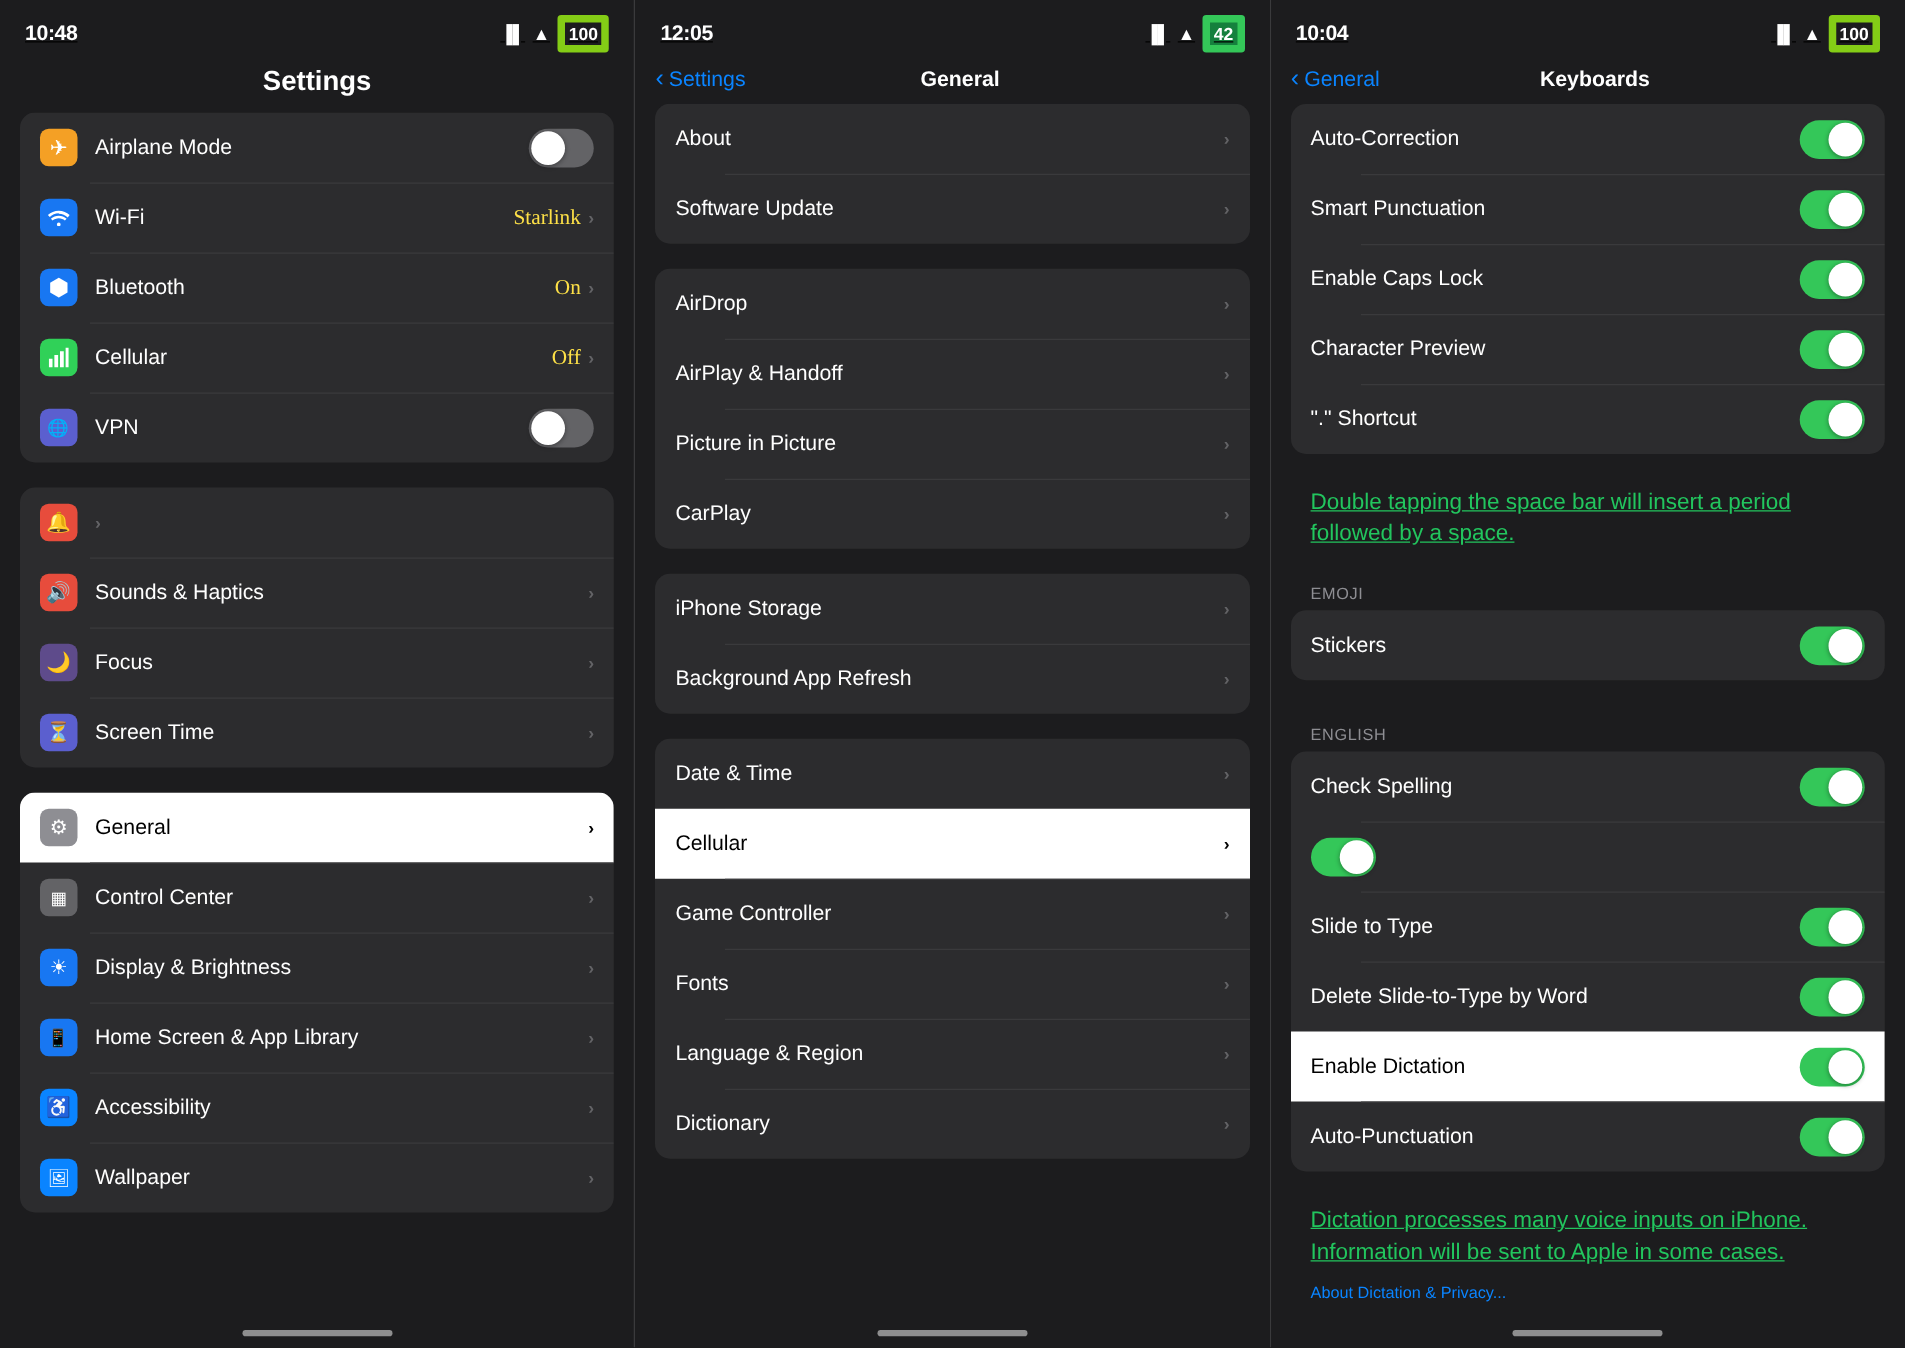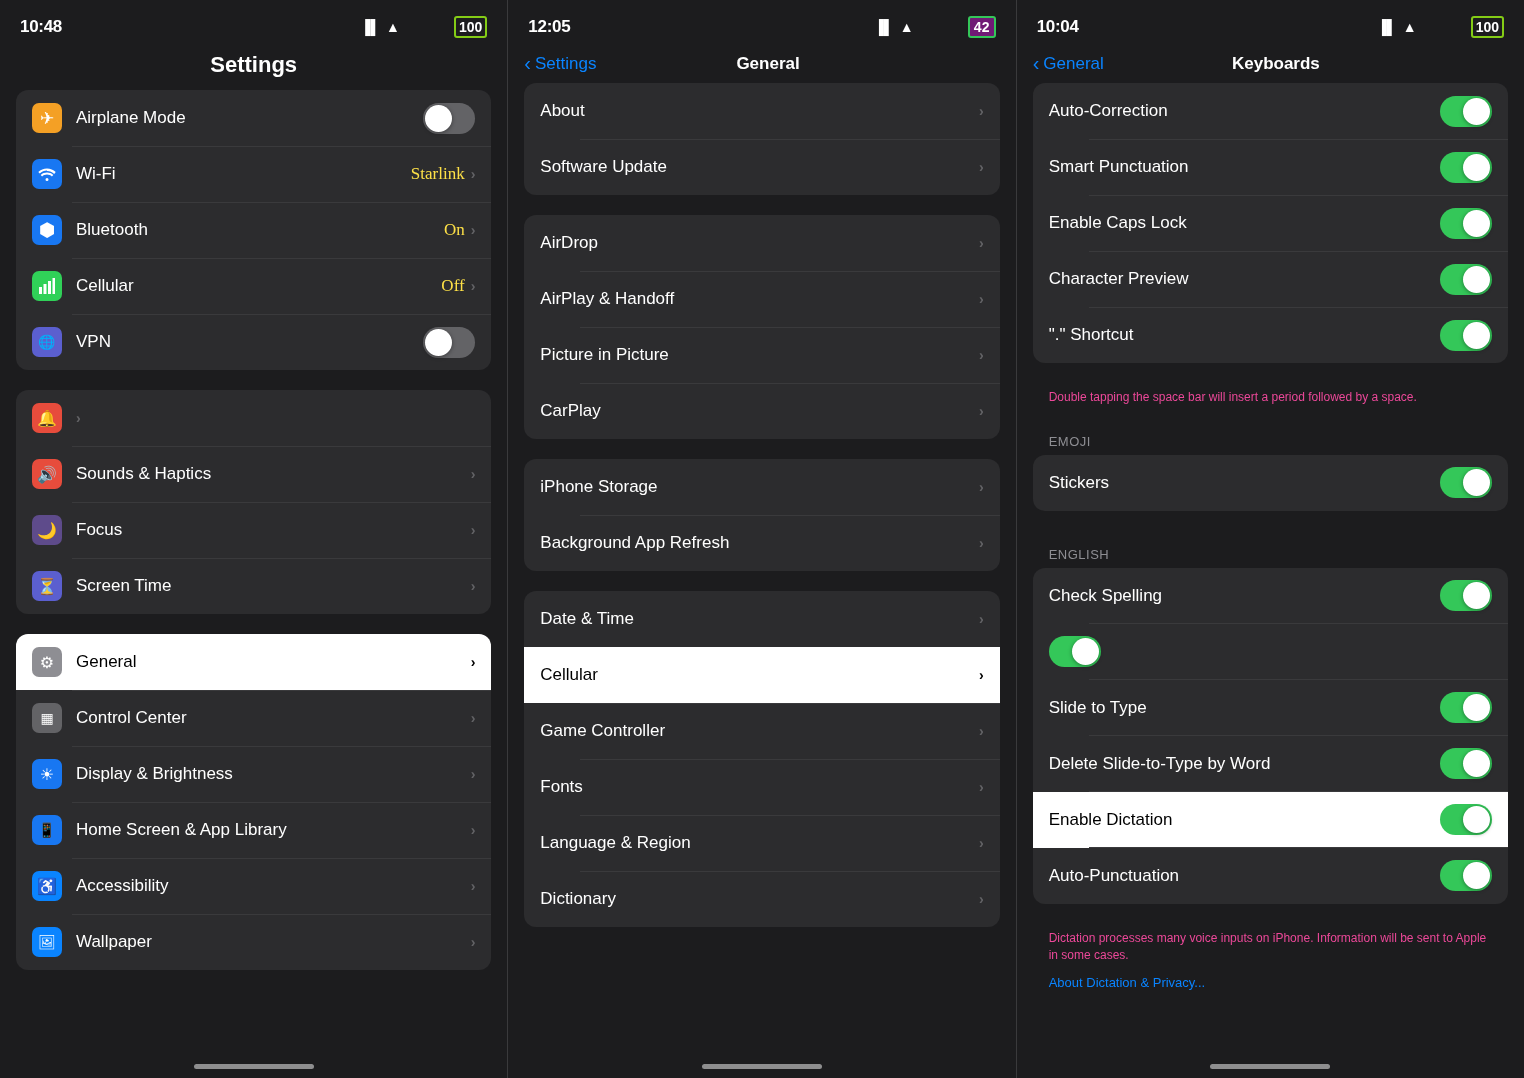--- a/index.html
+++ b/index.html
@@ -25,47 +25,47 @@
     }
 
     
     .status-bar {
       display: flex;
       justify-content: space-between;
       align-items: center;
       padding: 12px 20px 6px 20px;
       height: 48px;
       flex-shrink: 0;
+      text-decoration: underline;
     }
     .status-time {
       font-size: 17px;
       font-weight: 600;
       color: #fff;
       letter-spacing: -0.3px;
     }
     .status-icons {
       display: flex;
       align-items: center;
       gap: 6px;
     }
     .status-icons span {
       color: #fff;
       font-size: 14px;
     }
     .battery-box {
-      border: 2px solid #84cc16;
+      border: 6px solid #84cc16;
       border-radius: 3px;
       padding: 1px 3px;
       font-size: 11px;
       font-weight: 700;
       color: #fff;
       position: relative;
       min-width: 28px;
       text-align: center;
-      margin-left: 48px;
     }
 
     
     .page-title {
       text-align: center;
       font-size: 22px;
       font-weight: 700;
       color: #fff;
       padding: 4px 0 12px 0;
       flex-shrink: 0;
@@ -200,24 +200,25 @@
     
     .section-header {
       font-size: 13px;
       font-weight: 400;
       color: #8e8e93;
       text-transform: uppercase;
       letter-spacing: 0.5px;
       padding: 16px 16px 6px 16px;
     }
     .note-text {
-      font-size: 12px;
-      color: #ec4899;
+      font-size: 18px;
+      color: #22c55e;
       padding: 6px 16px 12px 16px;
       line-height: 1.4;
+      text-decoration: underline;
     }
     .note-link {
       color: #0a84ff;
       font-size: 13px;
       padding: 0 16px 16px 16px;
       display: block;
     }
 
     
     ::-webkit-scrollbar { display: none; }
@@ -361,21 +362,21 @@
     <div class="home-indicator-bar"></div>
   </div>
 </div>
 
 <div class="phone-panel">
   <div class="status-bar">
     <span class="status-time">12:05</span>
     <div class="status-icons">
       <span>▐▌</span>
       <span>▲</span>
-      <span class="battery-box" style="background:#701a75; border-color:#34c759;">42</span>
+      <span class="battery-box" style="background:#15803d; border-color:#34c759;">42</span>
     </div>
   </div>
 
   <div class="back-nav">
     <div class="back-btn">
       <span class="back-chevron">‹</span>
       <span>Settings</span>
     </div>
     <span class="panel-center-title">General</span>
   </div>

